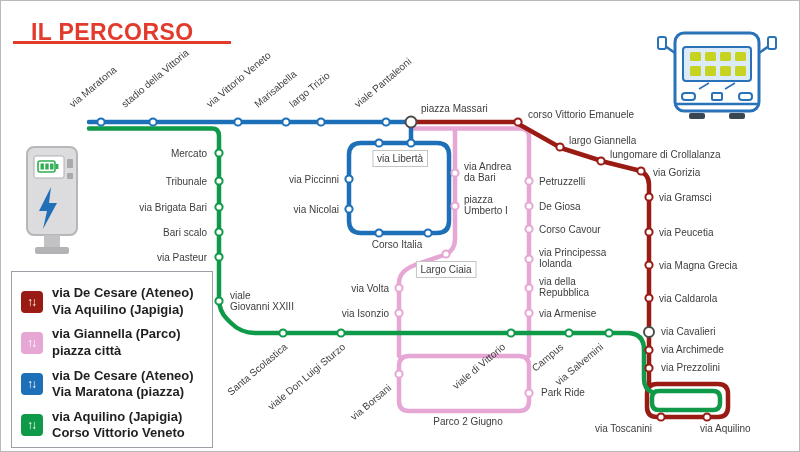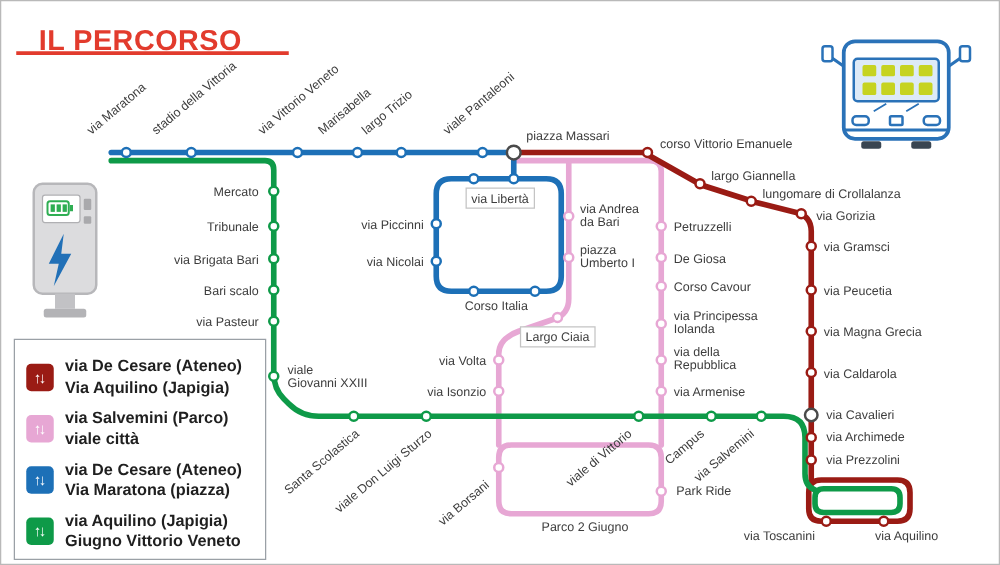--- a/index.html
+++ b/index.html
@@ -292,37 +292,37 @@
       <div class="legend-text">
         <div>via De Cesare (Ateneo)</div>
         <div>Via Aquilino (Japigia)</div>
       </div>
     </div>
     <div class="legend-item">
       <div class="legend-swatch" style="background-color: rgb(231, 167, 212);">
         <span><span>↑</span><span>↓</span></span>
       </div>
       <div class="legend-text">
-        <div>via Salvemini (Parco)</div>
-        <div>viale città</div>
+        <div>via Giannella (Parco)</div>
+        <div>piazza città</div>
       </div>
     </div>
     <div class="legend-item">
       <div class="legend-swatch" style="background-color: rgb(29, 112, 183);">
         <span><span>↑</span><span>↓</span></span>
       </div>
       <div class="legend-text">
         <div>via De Cesare (Ateneo)</div>
         <div>Via Maratona (piazza)</div>
       </div>
     </div>
     <div class="legend-item">
       <div class="legend-swatch" style="background-color: rgb(14, 154, 72);">
         <span><span>↑</span><span>↓</span></span>
       </div>
       <div class="legend-text">
         <div>via Aquilino (Japigia)</div>
-        <div>Giugno Vittorio Veneto</div>
+        <div>Corso Vittorio Veneto</div>
       </div>
     </div>
   </div>
 
 </div>
 
 </body></html>

